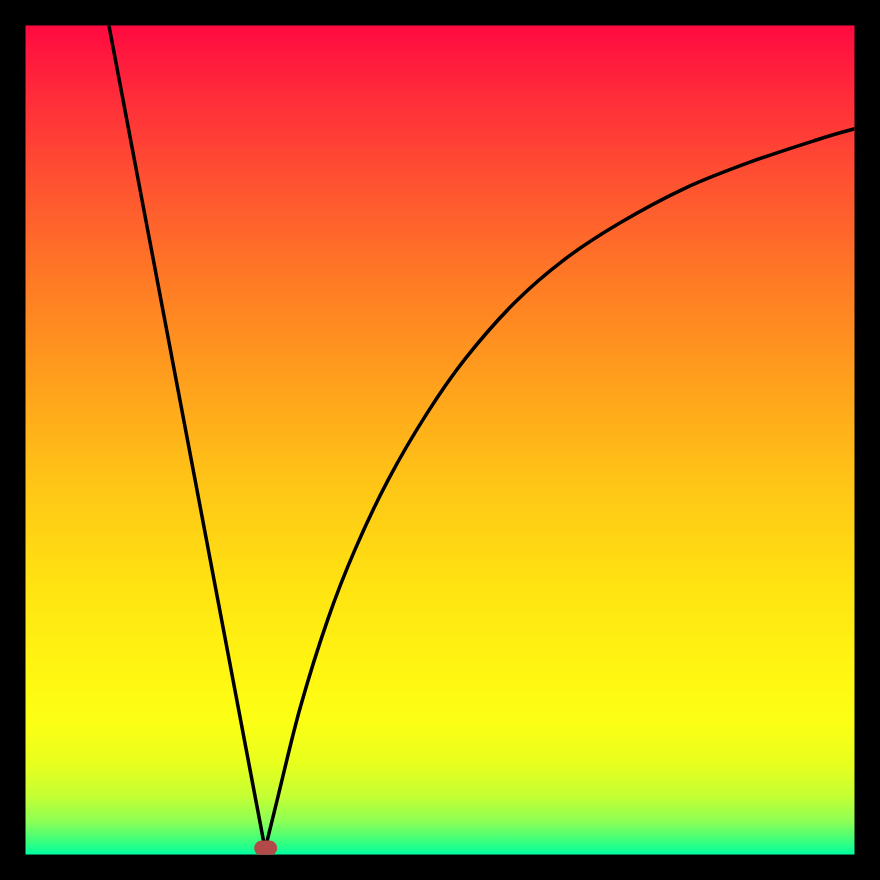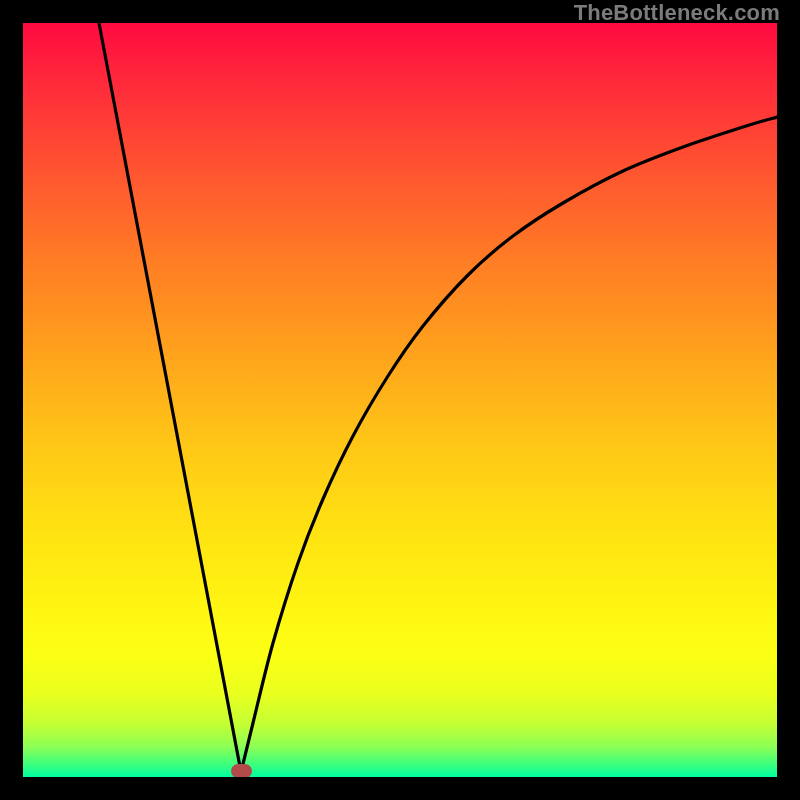--- a/index.html
+++ b/index.html
@@ -68,21 +68,20 @@
   .marker {
     position: absolute;
     background: #b24a4a;
     border-radius: 8px;
   }
 </style>
 </head>
 <body>
 
 <div class="frame">
-  <div class="watermark">TheBottleneck.com</div>
   <div class="inner">
     <div class="gradient"></div>
     <svg class="curve" width="754" height="754" viewBox="0 0 754 754">
       <path fill="none" stroke="#000000" stroke-width="3.2" stroke-linecap="round" d="M 76 0 L 218 749 M 218 749 C 220.00 740.83, 224.67 721.50, 230 700 C 235.33 678.50, 242.50 646.67, 250 620 C 257.50 593.33, 266.67 564.00, 275 540 C 283.33 516.00, 290.83 497.17, 300 476 C 309.17 454.83, 319.17 433.50, 330 413 C 340.83 392.50, 353.33 371.33, 365 353 C 376.67 334.67, 386.67 319.83, 400 303 C 413.33 286.17, 430.00 267.00, 445 252 C 460.00 237.00, 474.17 225.00, 490 213 C 505.83 201.00, 521.67 190.83, 540 180 C 558.33 169.17, 580.00 157.33, 600 148 C 620.00 138.67, 640.00 131.33, 660 124 C 680.00 116.67, 704.33 109.00, 720 104 C 735.67 99.00, 748.33 95.67, 754 94" id="curvePath"></path>
     </svg>
     <div class="marker" id="marker" style="left: 207.5px; top: 741px; width: 21px; height: 14px;"></div>
   </div>
 </div>
 
 </body></html>

